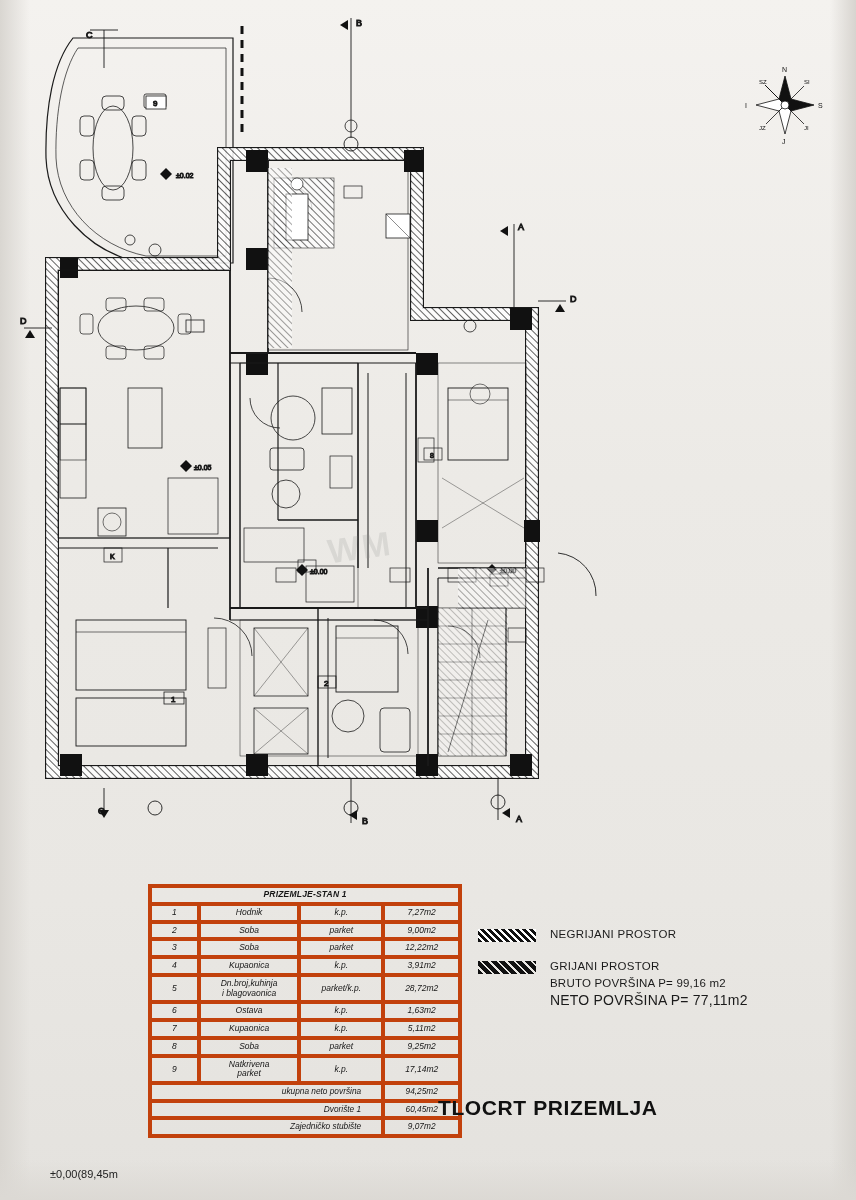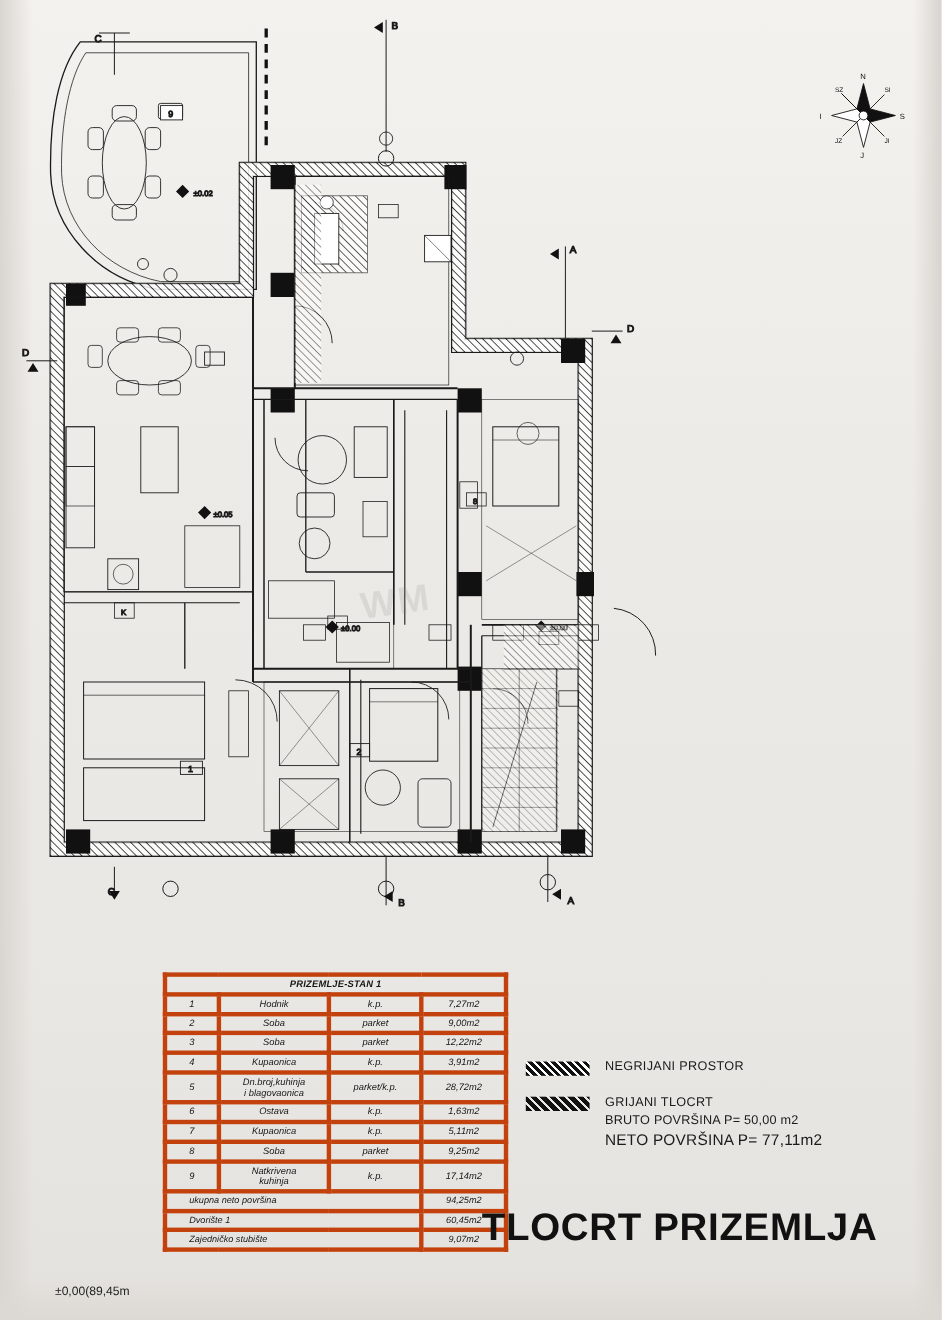--- a/index.html
+++ b/index.html
@@ -57,25 +57,25 @@
   }
   .legend-table .title-row th{
     font-size:8.5px;font-weight:bold;letter-spacing:.2px;
   }
   .legend-table .head td{font-size:8px;}
   .col-no{width:30px;}
   .col-room{width:92px;}
   .col-floor{width:56px;}
   .col-area{width:56px;}
   .sum td{font-size:8.3px;}
-  .sum td.lab{text-align:left;}
+  .sum td.lab{text-align:right;}
 
   
   .legend-right{
-    position:absolute;left:478px;top:964px;width:340px;
+    position:absolute;left:478px;top:928px;width:340px;
     font-size:11px;color:#1b1b1b;
   }
   .leg-row{display:flex;align-items:flex-start;margin-bottom:18px;}
   .swatch{
     width:58px;height:13px;margin-right:14px;flex:0 0 auto;
     background:#111;position:relative;overflow:hidden;margin-top:1px;
   }
   .swatch.hatch{
     background:
       repeating-linear-gradient(45deg,#111 0 3px,#fff 3px 5px);
@@ -83,21 +83,21 @@
   .swatch.hatch2{
     background:
       repeating-linear-gradient(45deg,#111 0 4px,#e9e7e3 4px 6px);
   }
   .leg-text .l1{font-size:11.5px;letter-spacing:.3px;}
   .leg-text .l2{font-size:11.5px;letter-spacing:.2px;margin-top:5px;}
   .leg-text .l3{font-size:14px;letter-spacing:.2px;margin-top:3px;}
 
   .plan-title{
     position:absolute;left:438px;top:1096px;
-    font-size:35px;font-weight:bold;letter-spacing:.6px;color:#111;
+    font-size:21px;font-weight:bold;letter-spacing:.6px;color:#111;
     font-family:"Liberation Sans", sans-serif;
   }
   .bottom-note{
     position:absolute;left:30px;top:1168px;
     font-size:11px;color:#222;margin-left:20px;
   }
   .watermark{
     position:absolute;left:330px;top:520px;width:180px;height:80px;
     opacity:.18;color:#888;font-size:34px;font-weight:bold;
     transform:rotate(-8deg);
@@ -434,21 +434,21 @@
       <td>5,11m2</td>
     </tr>
     <tr>
       <td>8</td>
       <td>Soba</td>
       <td>parket</td>
       <td>9,25m2</td>
     </tr>
     <tr>
       <td>9</td>
-      <td>Natkrivena kuhinja</td>
+      <td>Natkrivena parket</td>
       <td>k.p.</td>
       <td>17,14m2</td>
     </tr>
     <tr class="sum">
       <td class="lab" colspan="3">ukupna neto površina</td>
       <td>94,25m2</td>
     </tr>
     <tr class="sum">
       <td class="lab" colspan="3">Dvorište 1</td>
       <td>60,45m2</td>
@@ -463,21 +463,21 @@
 <div class="legend-right">
   <div class="leg-row">
     <div class="swatch hatch"></div>
     <div class="leg-text">
       <div class="l1">NEGRIJANI PROSTOR</div>
     </div>
   </div>
   <div class="leg-row">
     <div class="swatch hatch2"></div>
     <div class="leg-text">
-      <div class="l1">GRIJANI TLOCRT</div>
-      <div class="l2">BRUTO POVRŠINA P= 50,00 m2</div>
+      <div class="l1">GRIJANI PROSTOR</div>
+      <div class="l2">BRUTO POVRŠINA P= 99,16 m2</div>
       <div class="l3">NETO POVRŠINA  P= 77,11m2</div>
     </div>
   </div>
 </div>
 
 <div class="plan-title">TLOCRT PRIZEMLJA</div>
 <div class="bottom-note">±0,00(89,45m</div>
 
 </body></html>

